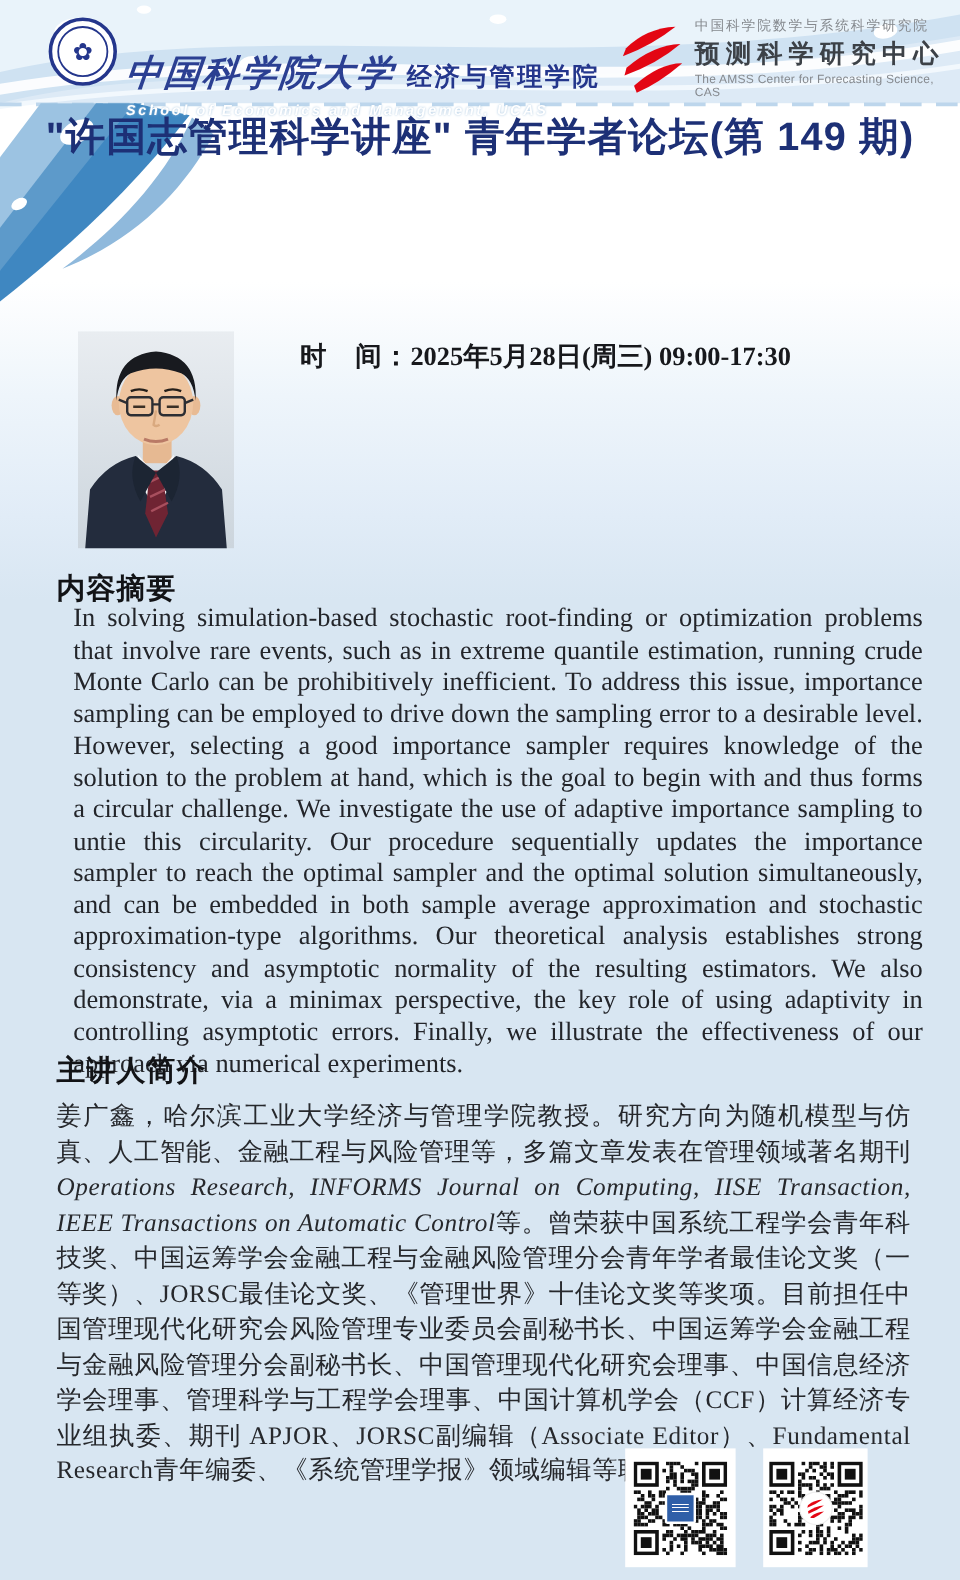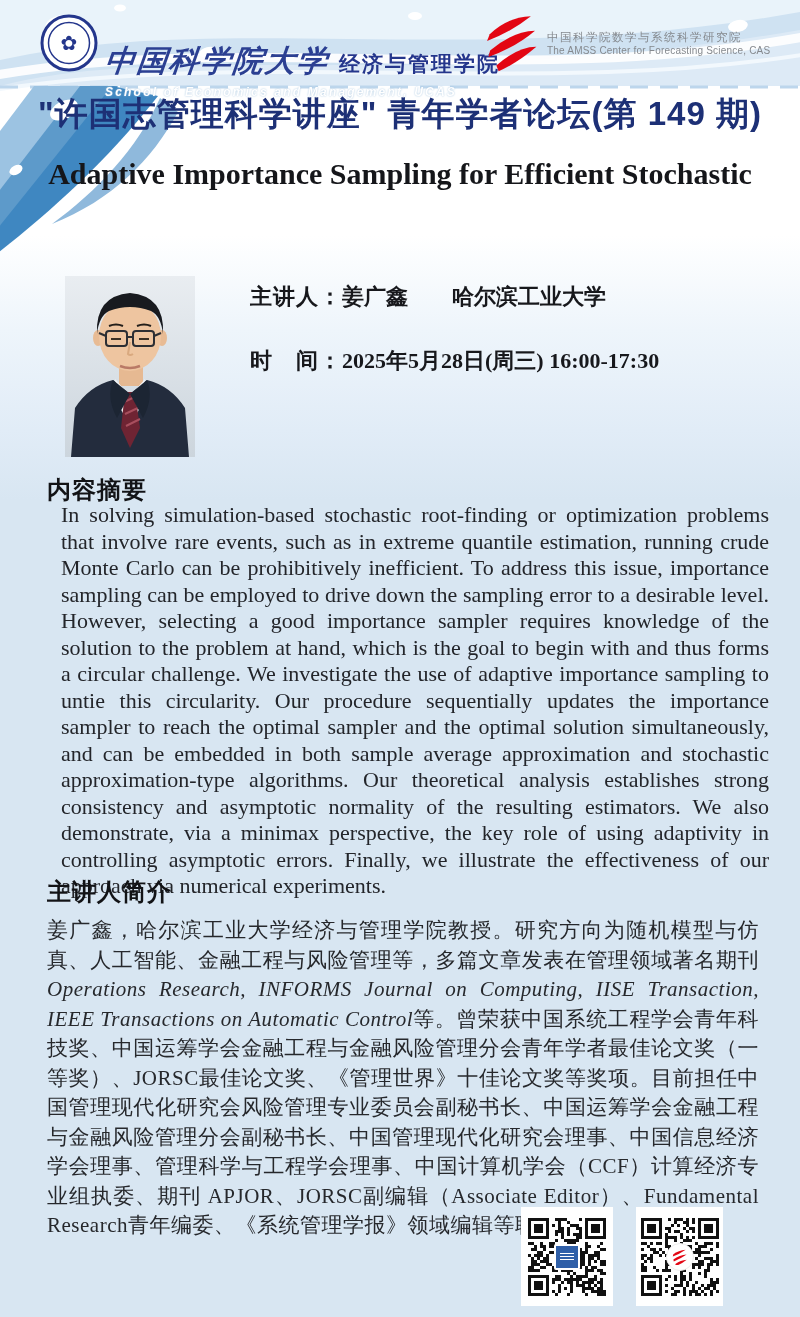--- a/index.html
+++ b/index.html
@@ -11,21 +11,21 @@
   .deco{position:absolute;left:0;top:0;z-index:0;}
   
   .logo-left{position:absolute;left:40px;top:14px;z-index:2;display:flex;align-items:flex-start;}
   .emblem{flex:0 0 auto;}
   .emblem text{font-family:"DejaVu Sans",sans-serif;}
   .logo-left-text{margin-left:7px;}
   .logo-row1{display:flex;align-items:baseline;white-space:nowrap;}
   .calli{font-family:"Liberation Serif",serif;font-style:italic;font-weight:700;font-size:30px;color:#2b3f92;letter-spacing:2px;transform:skewX(-6deg);}
   .dept{font-size:21px;font-weight:800;color:#24368c;margin-left:10px;letter-spacing:2px;margin-top:36px;}
   .logo-en{margin-top:3px;font-size:12px;font-weight:700;color:#ffffff;letter-spacing:2.2px;text-shadow:0 0 2px #9fc0dd;font-style:italic;}
-  .logo-right{position:absolute;left:484px;top:14px;z-index:2;display:flex;align-items:center;}
+  .logo-right{position:absolute;left:516px;top:14px;z-index:2;display:flex;align-items:center;}
   .amss-mark{flex:0 0 auto;margin-right:9px;}
   .org-cn{font-size:11.5px;color:#85898e;letter-spacing:1.5px;}
   .center-cn{font-size:21px;font-weight:800;color:#3c4147;letter-spacing:5px;margin:2px 0 2px 0;}
   .center-en{font-size:10px;color:#85898e;letter-spacing:0.2px;}
   
   .series{position:absolute;left:0;top:92px;width:100%;margin:0;text-align:center;z-index:2;
     font-size:33px;font-weight:800;color:#1d3076;letter-spacing:1px;}
   .entitle{position:absolute;left:0;top:149px;width:100%;margin:0;text-align:center;z-index:2;
     font-family:"Liberation Serif",serif;font-size:30px;font-weight:700;color:#15161a;line-height:50px;}
   
@@ -102,27 +102,27 @@
   <div class="logo-right">
     <svg class="amss-mark" width="54" height="58" viewBox="0 0 54 58">
       <g fill="#e30613" transform="rotate(-12 27 29)">
         <path d="M8 16 Q28 3 52 7 Q30 18 4 22 Z"></path>
         <path d="M5 32 Q31 18 53 22 Q31 34 2 38 Z"></path>
         <path d="M8 48 Q33 34 51 38 Q29 50 9 54 Z"></path>
       </g>
     </svg>
     <div>
       <div class="org-cn">中国科学院数学与系统科学研究院</div>
+      <div class="center-cn">预测科学研究中心</div>
       <div class="center-en">The AMSS Center for Forecasting Science, CAS</div>
     </div>
   </div>
 
   <h1 class="series">"许国志管理科学讲座" 青年学者论坛(第 149 期)</h1>
   <h2 class="entitle">
-    <div>Adaptive Importance Sampling for Efficient Stochastic</div>
   </h2>
 
   <div class="photo">
     <svg width="130" height="181" viewBox="0 0 130 181">
       <defs>
         <linearGradient id="pbg" x1="0" y1="0" x2="0" y2="1">
           <stop offset="0" stop-color="#e9edf1"></stop>
             <stop offset="1" stop-color="#ccd5dd"></stop>
         </linearGradient>
       </defs>
@@ -147,24 +147,21 @@
       </g>
       <path d="M46,63 H56 M74,63 H84" stroke="#3a3026" stroke-width="2"></path>
       <path d="M44,50 Q51,47 58,50 M72,50 Q79,47 86,50" stroke="#241f1a" stroke-width="2" fill="none"></path>
       <path d="M65,66 L63,78 Q65,80 68,78" stroke="#d9a97f" stroke-width="2" fill="none"></path>
       <path d="M55,90 Q65,94 75,90" stroke="#b97a66" stroke-width="2.5" fill="none"></path>
     </svg>
   </div>
 
   <div class="info">
     <div class="irow">
-      <span class="ilabel">主讲人：</span><span class="ival">姜广鑫　　哈尔滨工业大学</span>
-    </div>
-    <div class="irow">
-      <span class="ilabel">时　间：</span><span class="ival">2025年5月28日(周三) 16:00-17:30</span>
+      <span class="ilabel">时　间：</span><span class="ival">2025年5月28日(周三) 09:00-17:30</span>
     </div>
   </div>
 
   <h3 class="sech abs-h">内容摘要</h3>
   <p class="abs">In solving simulation-based stochastic root-finding or optimization problems that involve rare events, such as in extreme quantile estimation, running crude Monte Carlo can be prohibitively inefficient. To address this issue, importance sampling can be employed to drive down the sampling error to a desirable level. However, selecting a good importance sampler requires knowledge of the solution to the problem at hand, which is the goal to begin with and thus forms a circular challenge. We investigate the use of adaptive importance sampling to untie this circularity. Our procedure sequentially updates the importance sampler to reach the optimal sampler and the optimal solution simultaneously, and can be embedded in both sample average approximation and stochastic approximation-type algorithms. Our theoretical analysis establishes strong consistency and asymptotic normality of the resulting estimators. We also demonstrate, via a minimax perspective, the key role of using adaptivity in controlling asymptotic errors. Finally, we illustrate the effectiveness of our approach via numerical experiments.</p>
 
   <h3 class="sech bio-h">主讲人简介</h3>
   <p class="bio"><span>姜广鑫，哈尔滨工业大学经济与管理学院教授。研究方向为随机模型与仿真、人工智能、金融工程与风险管理等，多篇文章发表在管理领域著名期刊</span><span class="ital">Operations Research, INFORMS Journal on Computing, IISE Transaction, IEEE Transactions on Automatic Control</span><span>等。曾荣获中国系统工程学会青年科技奖、中国运筹学会金融工程与金融风险管理分会青年学者最佳论文奖（一等奖）、JORSC最佳论文奖、《管理世界》十佳论文奖等奖项。目前担任中国管理现代化研究会风险管理专业委员会副秘书长、中国运筹学会金融工程与金融风险管理分会副秘书长、中国管理现代化研究会理事、中国信息经济学会理事、管理科学与工程学会理事、中国计算机学会（CCF）计算经济专业组执委、期刊 APJOR、JORSC副编辑（Associate Editor）、Fundamental Research青年编委、《系统管理学报》领域编辑等职务。</span></p>
 
   <div class="qr qr1">

